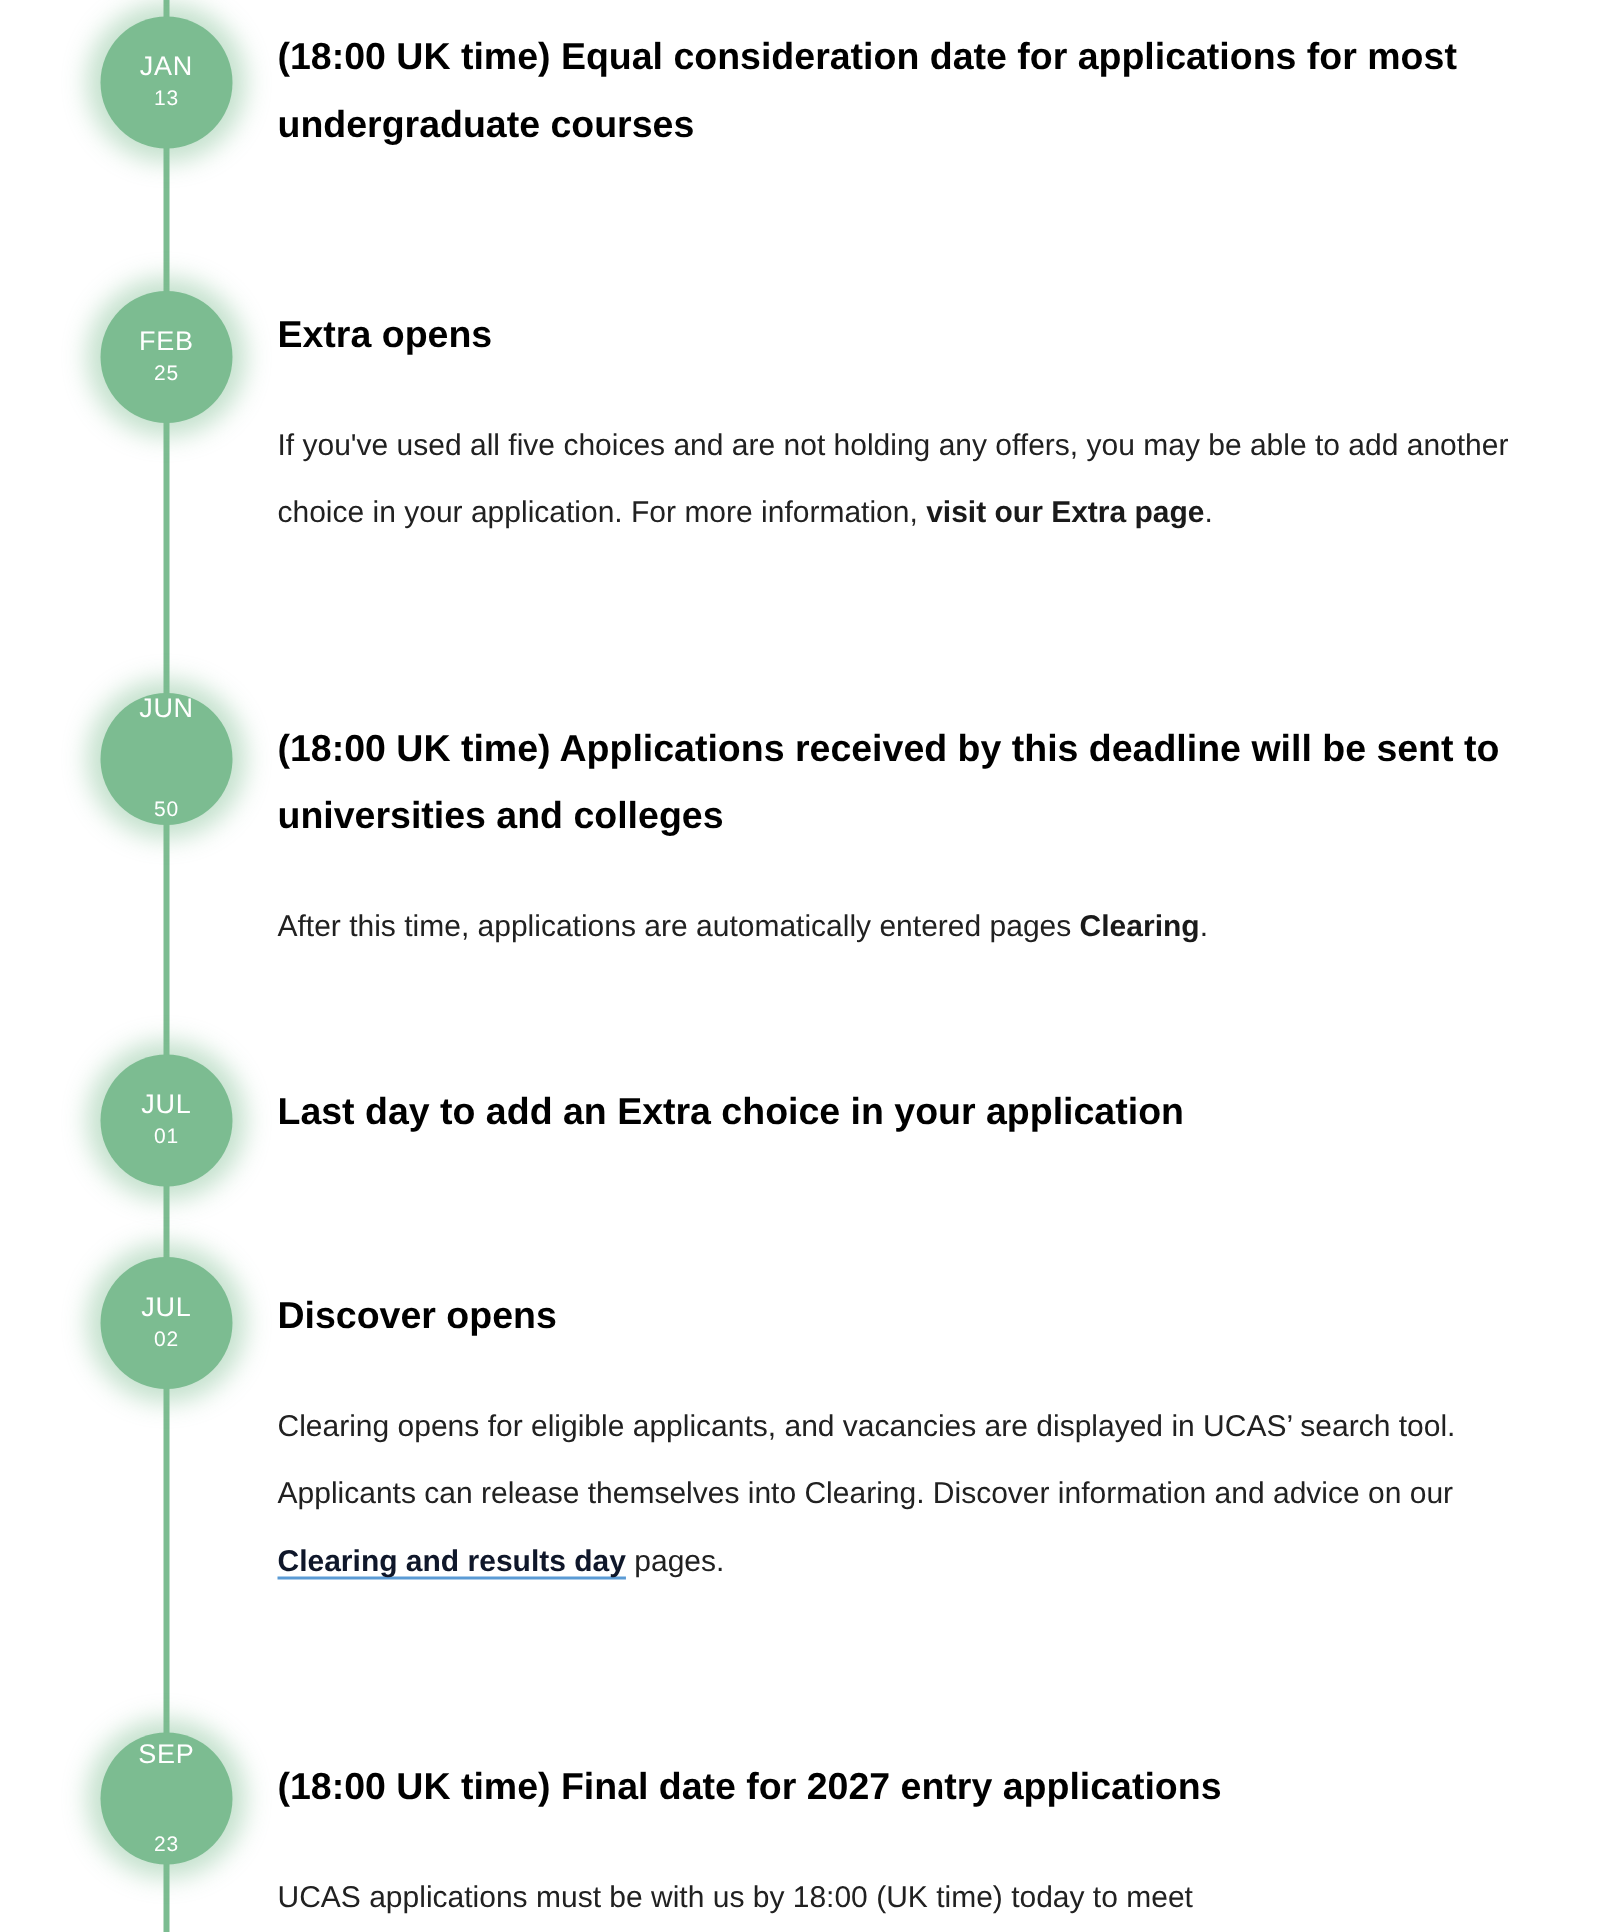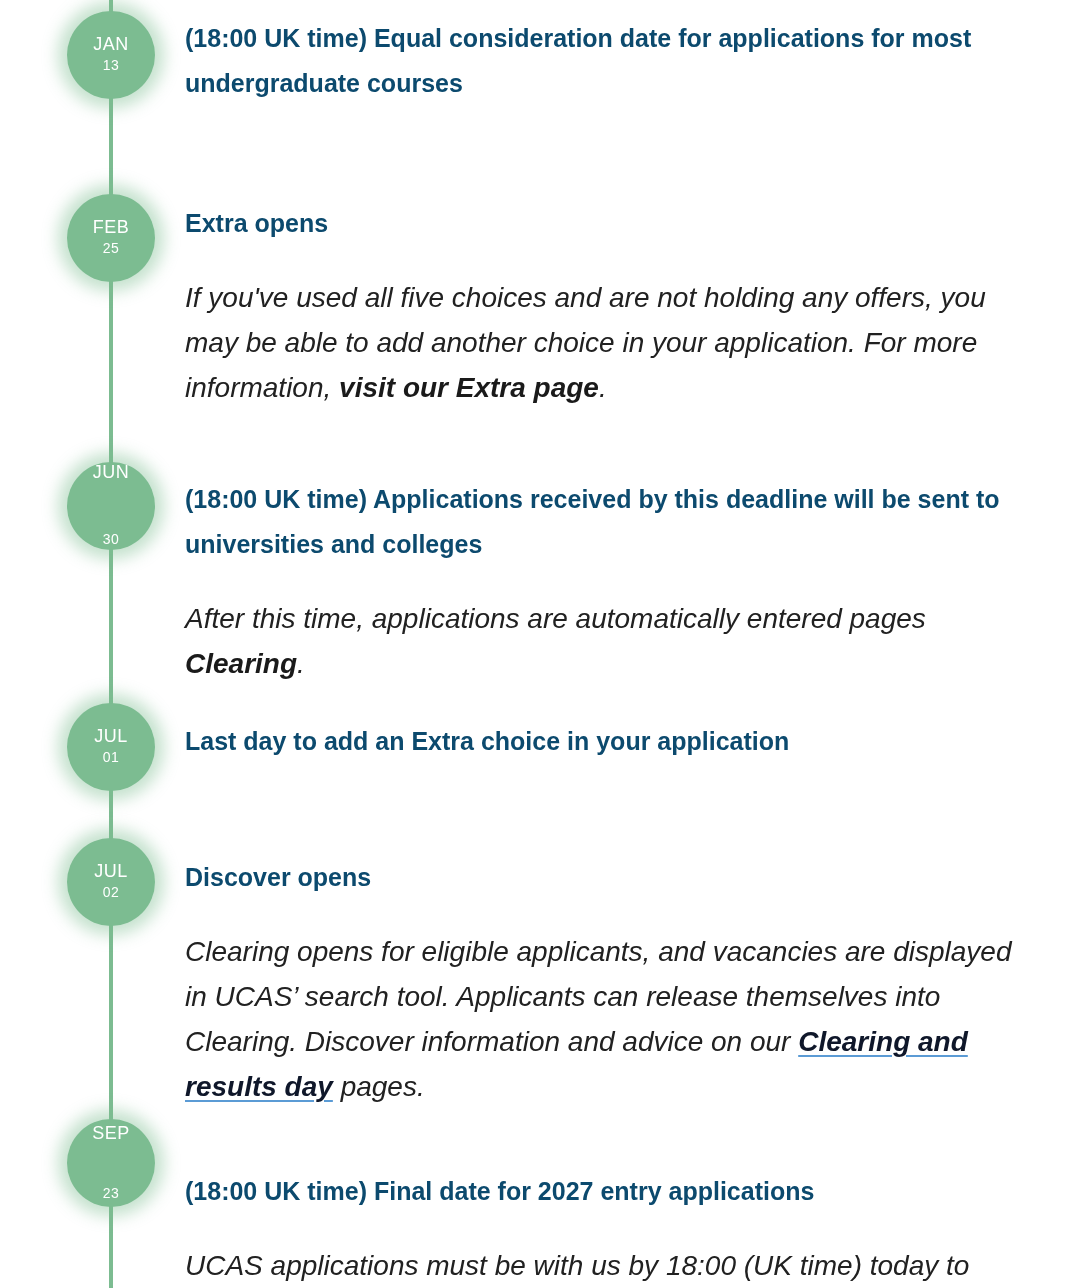--- a/index.html
+++ b/index.html
@@ -50,50 +50,49 @@
   .badge .day {
     font-size: 14px;
     line-height: 21px;
     letter-spacing: 0.5px;
   }
   .b0 { top: 11px; }
   .b1 { top: 194px; }
   .b2 { top: 462px; justify-content: space-between; }
   .b3 { top: 703px; }
   .b4 { top: 838px; }
-  .b5 { top: 1119px; gap: 39px; }
+  .b5 { top: 1155px; gap: 39px; }
 
   
   .content {
     position: absolute;
     left: 185px;
     width: 860px;
     z-index: 2;
   }
   .c0 { top: 16px; }
   .c1 { top: 201px; }
   .c2 { top: 477px; }
   .c3 { top: 719px; }
   .c4 { top: 855px; }
   .c5 { top: 1169px; }
 
   .heading {
     margin: 0;
     font-size: 25px;
     line-height: 45px;
     font-weight: 700;
-    color: #0c4a6e;
+    color: #000000;
   }
   .body {
     margin: 29px 16px 0 0;
-    font-size: 28px;
+    font-size: 20px;
     line-height: 45px;
     font-weight: 400;
     color: #212121;
-    font-style: italic;
   }
   .body strong { font-weight: 700; color: #1a1a1a; }
   .body .link {
     font-weight: 700;
     color: #0f172a;
     text-decoration: underline;
     text-decoration-color: #5b9bd5;
     text-decoration-thickness: 2px;
     text-underline-offset: 4px;
     cursor: pointer;
@@ -118,21 +117,21 @@
     <span class="month">FEB</span>
     <span class="day">25</span>
   </div>
   <div class="content c1">
     <h3 class="heading">Extra opens</h3>
     <p class="body"><span>If you've used all five choices and are not holding any offers, you may be able to add another choice in your application. For more information, </span><strong>visit our Extra page</strong><span>.</span></p>
   </div>
 
   <div class="badge b2">
     <span class="month">JUN</span>
-    <span class="day">30</span>
+    <span class="day">50</span>
   </div>
   <div class="content c2">
     <h3 class="heading">(18:00 UK time) Applications received by this deadline will be sent to universities and colleges</h3>
     <p class="body"><span>After this time, applications are automatically entered pages </span><strong>Clearing</strong><span>.</span></p>
   </div>
 
   <div class="badge b3">
     <span class="month">JUL</span>
     <span class="day">01</span>
   </div>

